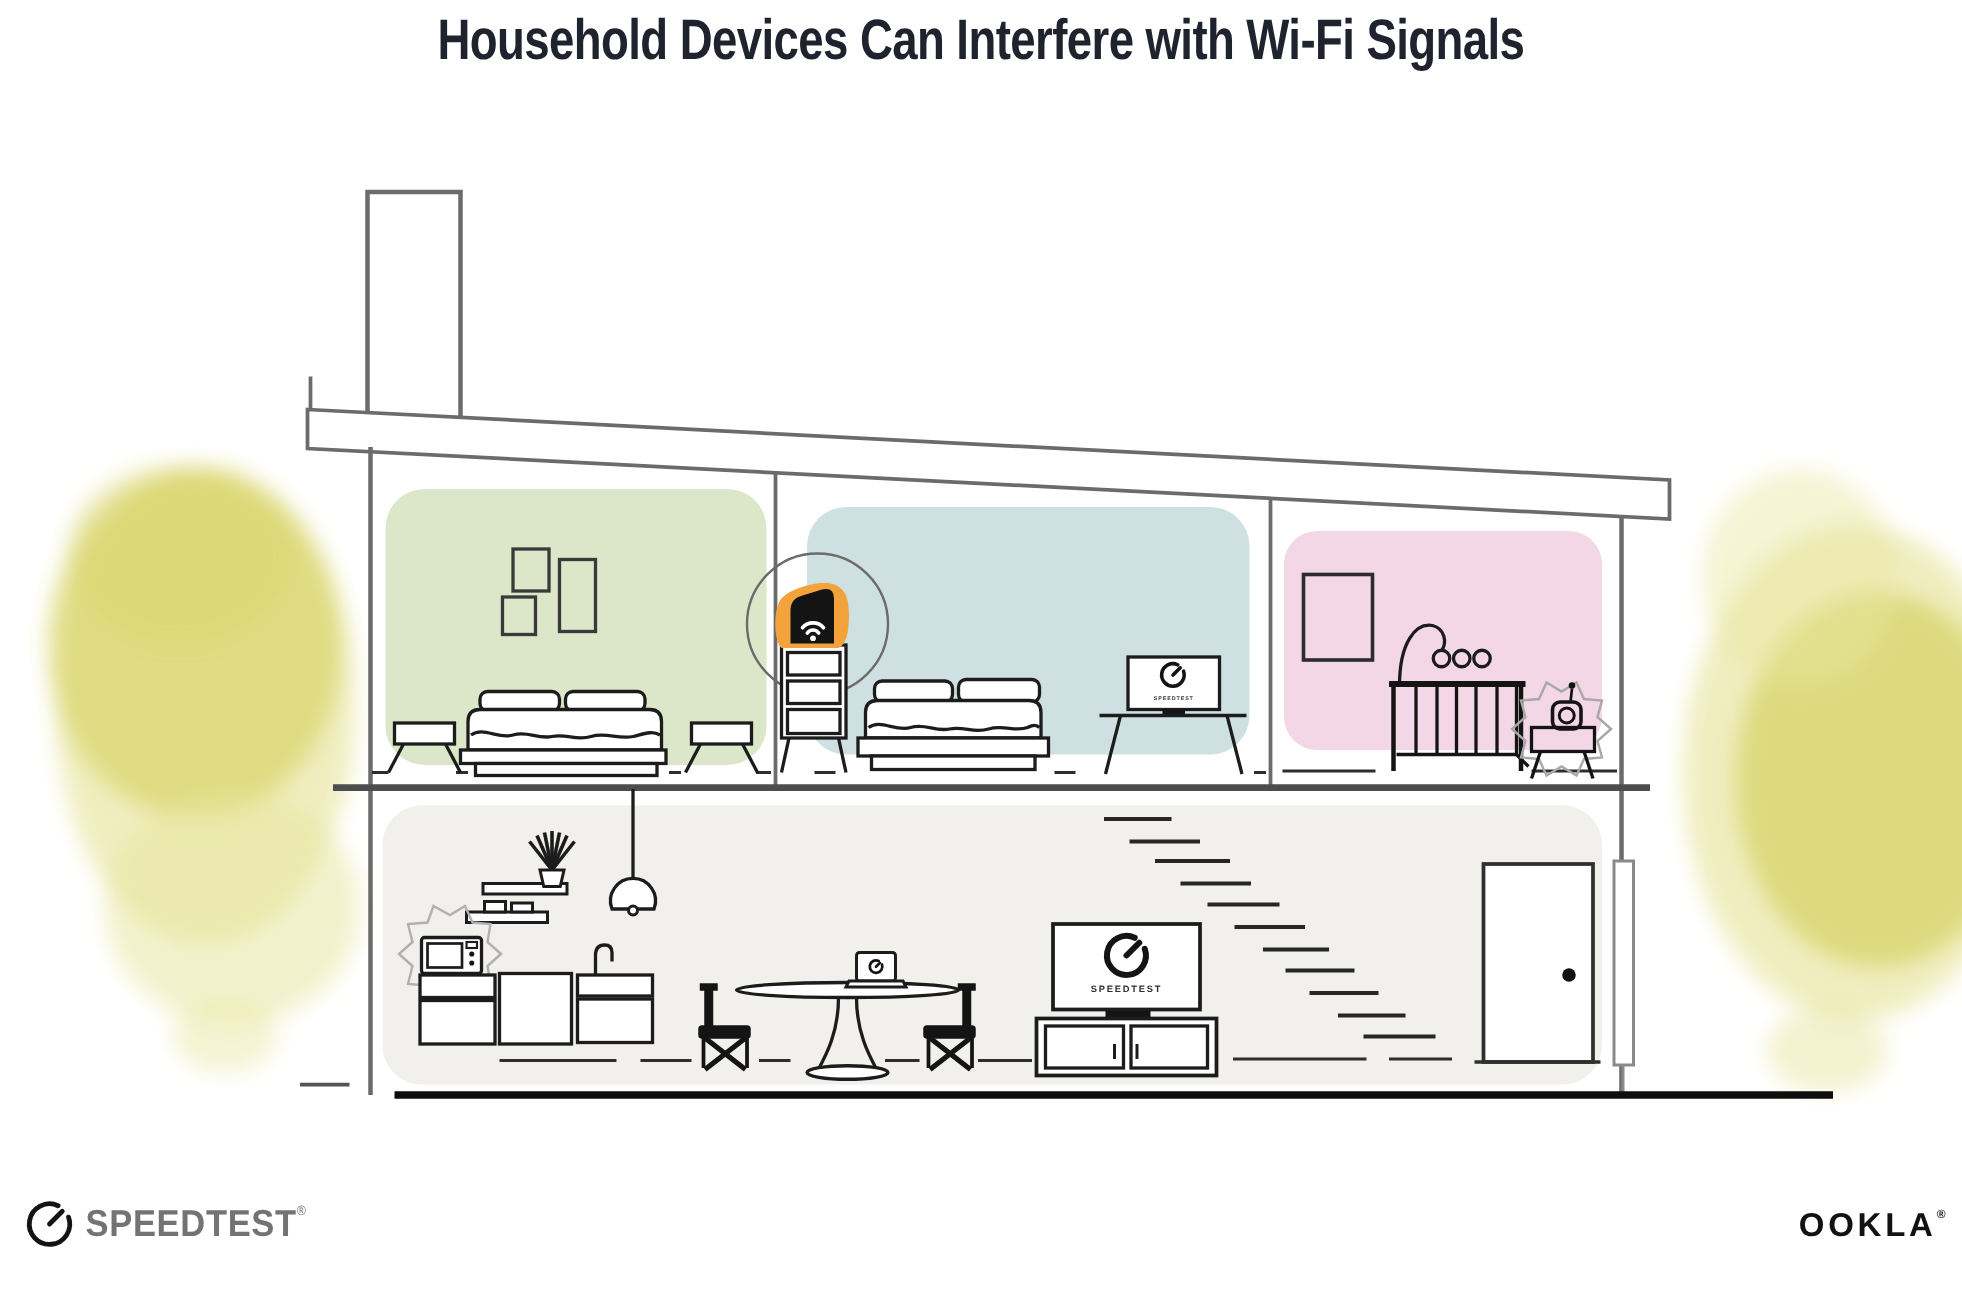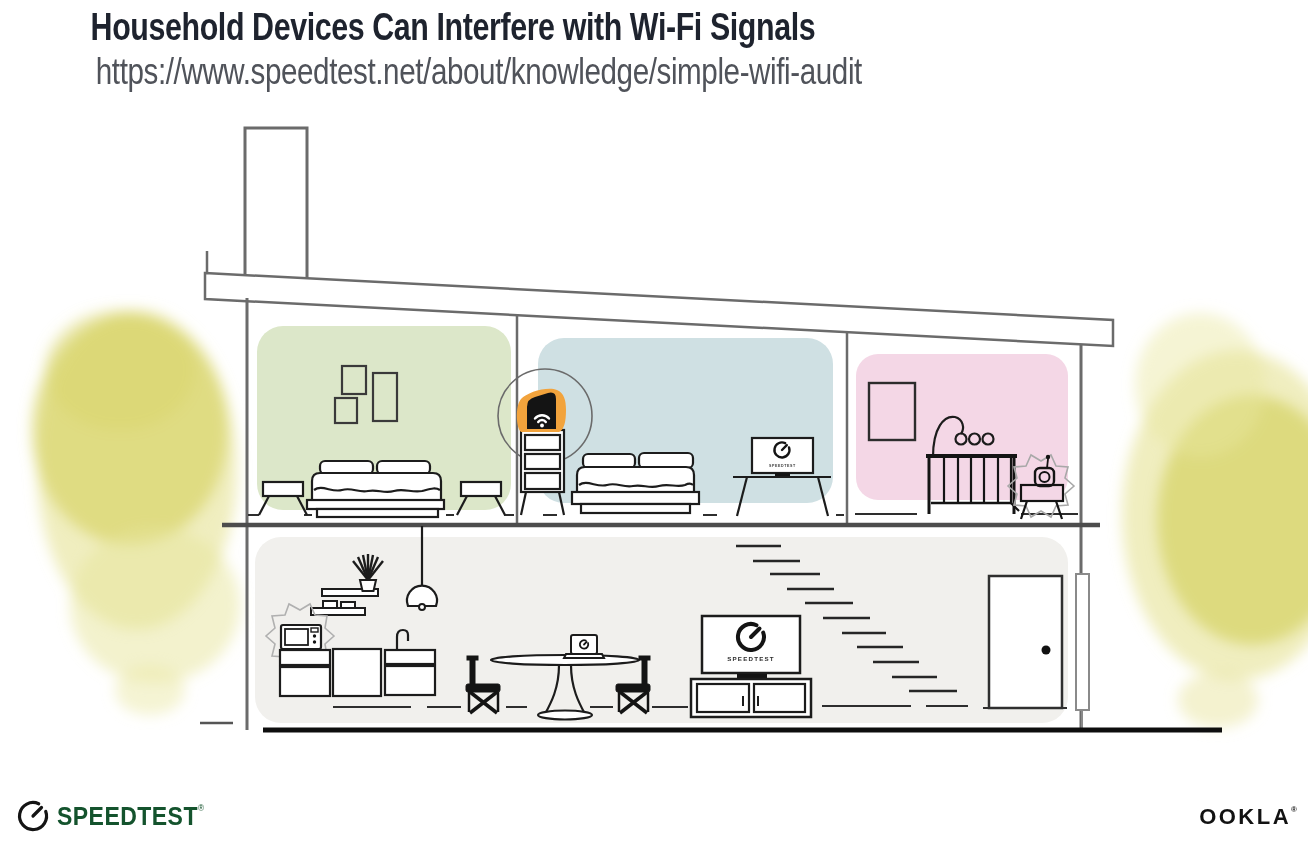--- a/index.html
+++ b/index.html
@@ -1,39 +1,36 @@
 <!DOCTYPE html>
 <html><head>
 <meta charset="utf-8">
 <style>
   html,body{margin:0;padding:0;background:#ffffff;}
   .canvas{position:relative;width:1308px;height:861px;background:#fff;overflow:hidden;
           font-family:"Liberation Sans",sans-serif;}
-  .hdr{position:absolute;left:0;width:1308px;}
+  .hdr{position:absolute;left:0;width:1308px;text-align:center;}
   .hdr .sq{display:inline-block;transform:scaleX(.80);transform-origin:center;white-space:nowrap;}
   .title{top:6px;font-size:38px;font-weight:700;color:#1e232e;letter-spacing:-.5px;}
   .url{top:51px;font-size:37px;font-weight:400;color:#50535a;letter-spacing:-.5px;}
   .art{position:absolute;left:0;top:0;}
-  .foot-st{position:absolute;left:16px;top:799px;display:flex;align-items:center;gap:7px;color:#14532d;}
+  .foot-st{position:absolute;left:16px;top:799px;display:flex;align-items:center;gap:7px;color:#737373;}
   .foot-st .word{font-size:25px;font-weight:700;letter-spacing:.5px;transform:scaleX(.92);transform-origin:left center;white-space:nowrap;}
   .foot-st sup{font-size:9px;vertical-align:14px;font-weight:400;}
   .foot-ookla{position:absolute;right:11px;top:804px;color:#121212;font-size:22px;font-weight:600;letter-spacing:2.5px;white-space:nowrap;}
   .foot-ookla sup{font-size:8px;vertical-align:12px;letter-spacing:0;}
   svg text{font-family:"Liberation Sans",sans-serif;}
 </style>
 </head>
 <body>
 
 <div class="canvas">
 
   <div class="hdr title">
     <span class="sq">Household Devices Can Interfere with Wi-Fi Signals</span>
-  </div>
-  <div class="hdr url">
-    <span class="sq">https://www.speedtest.net/about/knowledge/simple-wifi-audit</span>
   </div>
 
   <svg class="art" width="1308" height="861" viewBox="0 0 1308 861">
     <defs>
       <filter id="soft" x="-40%" y="-40%" width="180%" height="180%">
           <feGaussianBlur stdDeviation="7"></feGaussianBlur>
         </filter>
     </defs>
 
     <g filter="url(#soft)">

